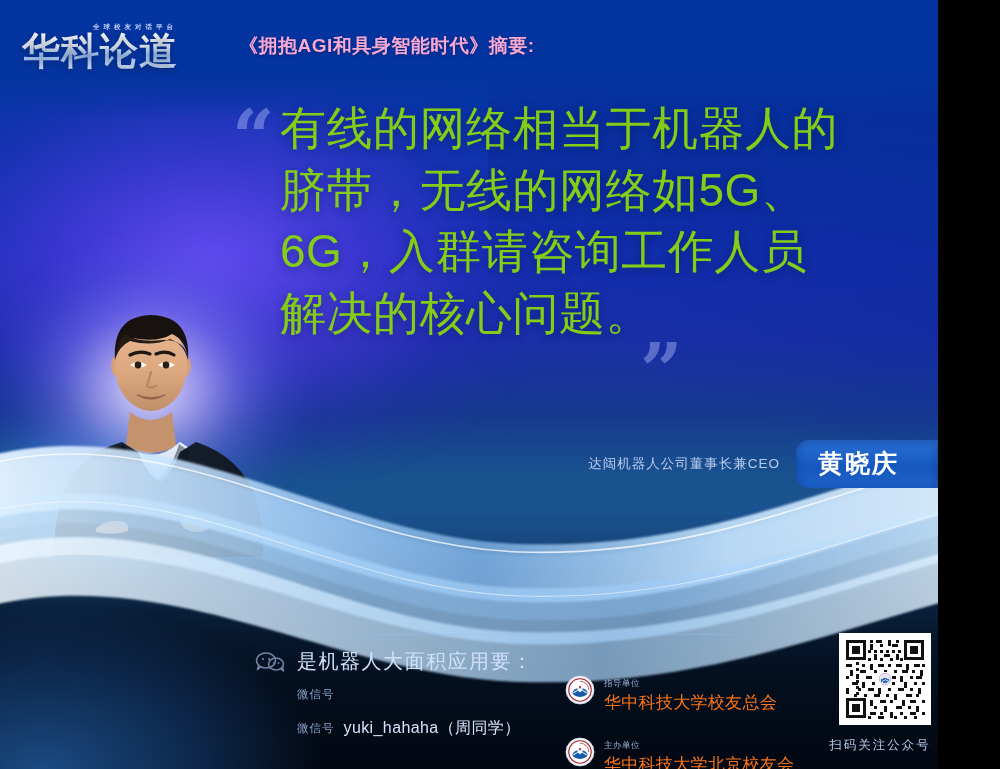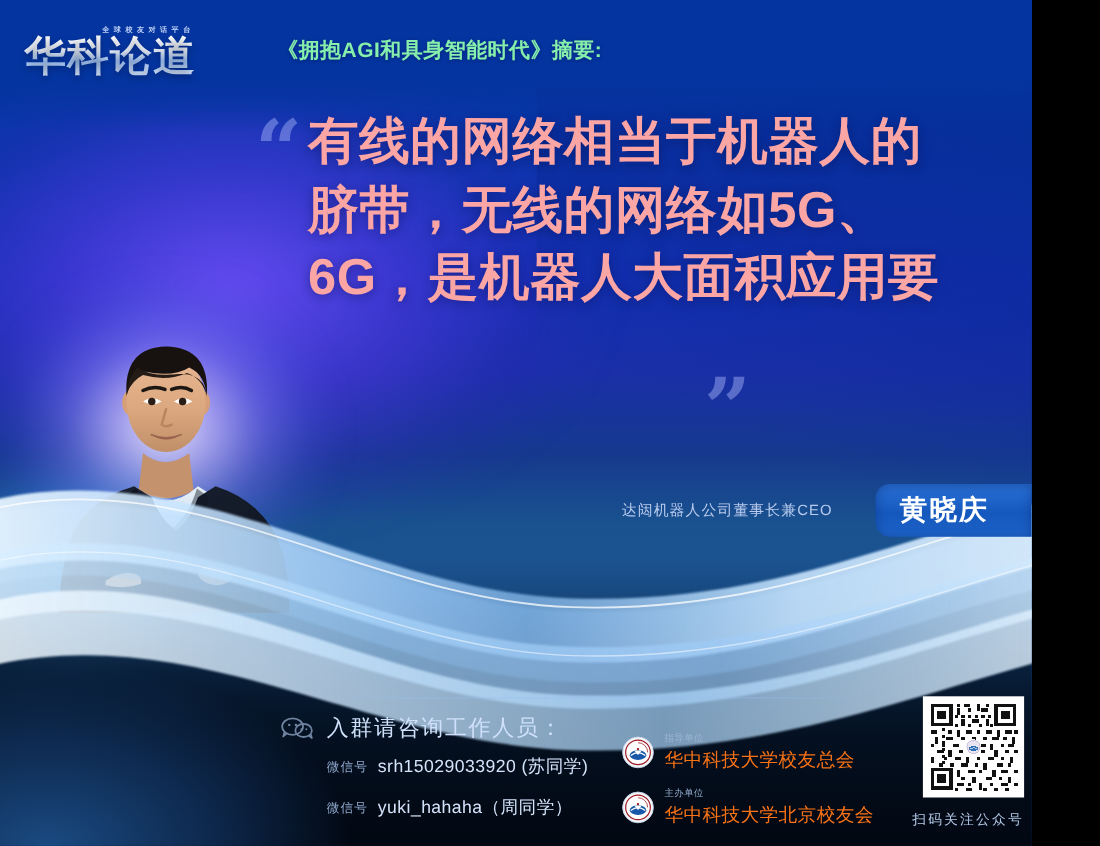--- a/index.html
+++ b/index.html
@@ -85,43 +85,43 @@
     margin-left:36px;opacity:.9;font-weight:700;
   }
   .logo-main{
     font-family:"DejaVu Sans","Liberation Sans",sans-serif;
     font-size:38px;font-weight:900;letter-spacing:1px;line-height:1;
     background:linear-gradient(180deg,#ffffff 0%,#eaf2ff 38%,#9fc2f5 62%,#dceaff 100%);
     -webkit-background-clip:text;background-clip:text;color:transparent;
     text-shadow:0 2px 6px rgba(0,0,0,.25);
   }
   .header-sub{
-    margin-left:40px;font-size:19px;color:#86efac;font-weight:700;
+    margin-left:27px;font-size:19px;color:#f9a8d4;font-weight:700;
     letter-spacing:.5px;text-shadow:0 1px 3px rgba(0,20,80,.5);
   }
 
   
   .quote-block{position:absolute;left:232px;top:98px;width:720px;}
   .qmark{
     position:absolute;font-family:"DejaVu Serif","Liberation Serif",serif;
     font-size:74px;line-height:1;color:rgba(170,185,250,.45);font-weight:700;
     user-select:none;
   }
   .qmark-open{left:0px;top:2px;}
   .qmark-close{left:408px;top:236px;}
   .quote-text{
     margin-left:48px;
-    font-size:46px;line-height:1.34;font-weight:700;color:#fca5a5;
+    font-size:46px;line-height:1.34;font-weight:400;color:#84cc16;
     letter-spacing:.5px;
     text-shadow:0 2px 10px rgba(0,16,70,.45);
   }
   .quote-text div{white-space:nowrap;}
 
   
-  .attrib{position:absolute;right:0;top:440px;display:flex;align-items:center;gap:23px;}
+  .attrib{position:absolute;right:0;top:440px;display:flex;align-items:center;}
   .attrib-role{
     font-size:13.5px;color:#b9cbee;letter-spacing:1px;margin-right:16px;
     white-space:nowrap;
   }
   .attrib-badge{
     background:linear-gradient(180deg,#2a72d8 0%,#1558bd 55%,#1d62c9 100%);
     border-radius:13px 0 0 13px;
     padding:7px 39px 8px 22px;
     font-size:25px;font-weight:700;color:#ffffff;letter-spacing:2px;
     box-shadow:0 2px 10px rgba(0,20,80,.35) inset;
@@ -143,21 +143,21 @@
     font-size:20px;color:#cfe0fa;letter-spacing:1.5px;font-weight:400;
   }
   .wx-lines{margin-left:42px;margin-top:12px;}
   .wx-line{display:flex;align-items:center;margin-bottom:16px;}
   .wx-label{font-size:11.5px;color:#90a8cc;letter-spacing:1px;margin-right:9px;}
   .wx-id{font-size:16px;color:#d5e4fb;letter-spacing:.4px;}
 
   .orgs{position:absolute;left:565px;top:666px;}
   .org-row{display:flex;align-items:center;margin-bottom:14px;}
   .org-seal{width:30px;height:30px;margin-right:9px;flex:0 0 auto;}
-  .org-txt{display:flex;flex-direction:column;}
+  .org-txt{display:flex;flex-direction:column;margin-top:12px;}
   .org-kind{font-size:8.5px;color:#9ab3d6;letter-spacing:.5px;margin-bottom:1px;}
   .org-name{font-size:17px;color:#f97316;letter-spacing:.3px;}
 
   
   .qr-wrap{position:absolute;left:839px;top:633px;width:92px;text-align:center;}
   .qr{width:92px;height:92px;background:#fff;padding:5px;position:relative;}
   .qr-caption{
     margin-top:12px;font-size:12.5px;color:#b4c9e8;letter-spacing:2px;white-space:nowrap;
     margin-left:-10px;
   }
@@ -289,21 +289,22 @@
       <div class="logo-main">华科论道</div>
     </div>
     <div class="header-sub">《拥抱AGI和具身智能时代》摘要:</div>
   </div>
 
   <div class="quote-block">
     <span class="qmark qmark-open">“</span>
     <div class="quote-text">
       <div>有线的网络相当于机器人的</div>
       <div>脐带，无线的网络如5G、</div>
-      <div>6G，是机器人大面积应用要</div>
+      <div>6G，入群请咨询工作人员</div>
+      <div>解决的核心问题。</div>
     </div>
     <span class="qmark qmark-close">”</span>
   </div>
 
   <div class="attrib">
     <div class="attrib-role">达闼机器人公司董事长兼CEO</div>
     <div class="attrib-badge">黄晓庆</div>
   </div>
 
   <div class="divider"></div>
@@ -315,26 +316,25 @@
           <ellipse cx="11" cy="8.5" rx="9.5" ry="7.5" fill="none" stroke="#a9c2e4" stroke-width="1.6"></ellipse>
           <path d="M6 14.5 l-3.5 3 l1.2 -4" fill="none" stroke="#a9c2e4" stroke-width="1.6" stroke-linejoin="round"></path>
           <circle cx="8" cy="7" r="1.1" fill="#a9c2e4"></circle>
           <circle cx="14" cy="7" r="1.1" fill="#a9c2e4"></circle>
           <ellipse cx="21" cy="12" rx="7.5" ry="6" fill="none" stroke="#a9c2e4" stroke-width="1.6"></ellipse>
           <path d="M25.5 16.5 l3 2.4 l-1 -3.4" fill="none" stroke="#a9c2e4" stroke-width="1.6" stroke-linejoin="round"></path>
           <circle cx="19" cy="11" r=".9" fill="#a9c2e4"></circle>
           <circle cx="23.5" cy="11" r=".9" fill="#a9c2e4"></circle>
         </svg>
       </span>
-      <span class="footer-title">入群请咨询工作人员：</span>
+      <span class="footer-title">是机器人大面积应用要：</span>
     </div>
     <div class="wx-lines">
       <div class="wx-line">
         <span class="wx-label">微信号</span>
-        <span class="wx-id">srh15029033920 (苏同学)</span>
       </div>
       <div class="wx-line">
         <span class="wx-label">微信号</span>
         <span class="wx-id">yuki_hahaha（周同学）</span>
       </div>
     </div>
   </div>
 
   <div class="orgs">
     <div class="org-row">

